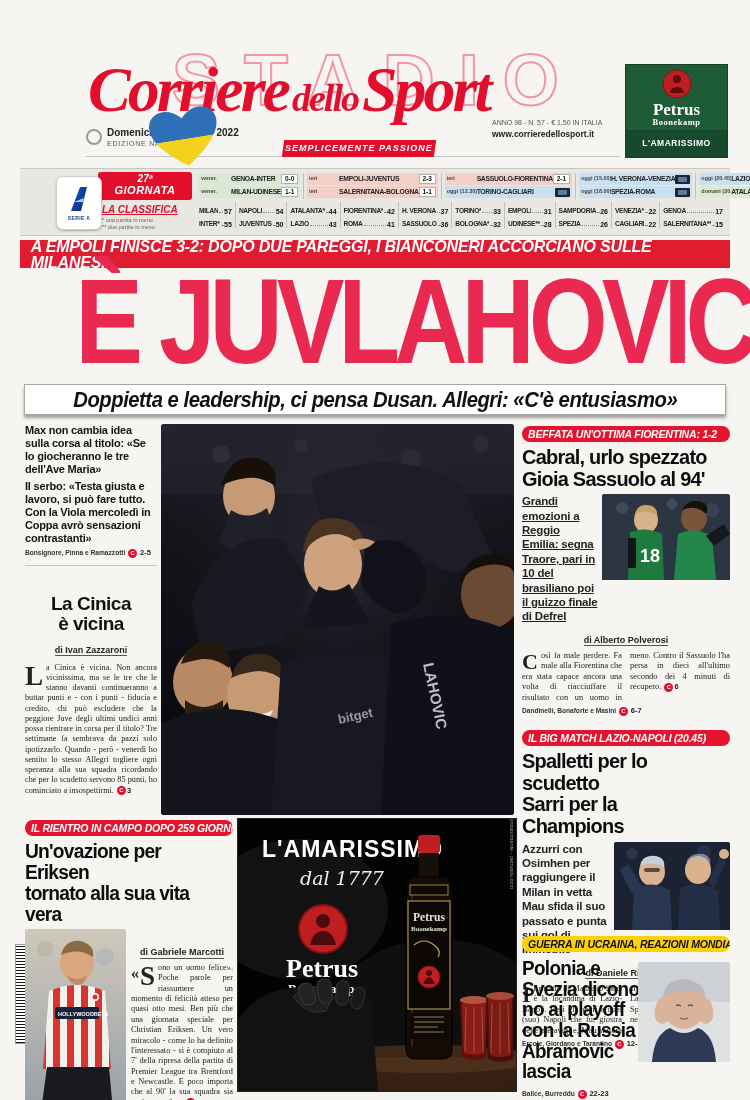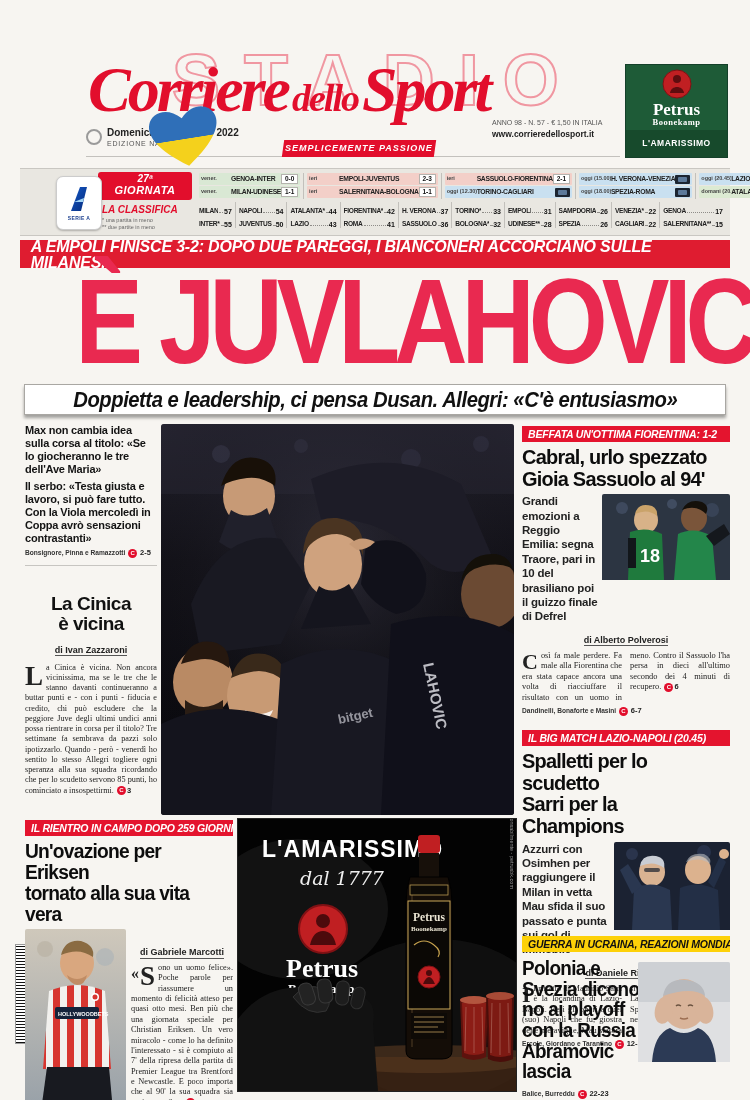--- a/index.html
+++ b/index.html
@@ -35,21 +35,21 @@
           border-top:1px solid #c9c7c2;border-bottom:1px solid #c9c7c2;}
   .seriea-card{position:absolute;left:36px;top:7px;width:44px;height:52px;background:#fff;border:1px solid #ccc;
                border-radius:7px;box-shadow:0 1px 2px rgba(0,0,0,.25);display:flex;flex-direction:column;
                align-items:center;justify-content:center;z-index:2;}
   .seriea-lbl{font:bold 5px/1 "Liberation Sans",sans-serif;color:#1a3f8f;letter-spacing:.4px;margin-top:1px;}
   .round-badge{position:absolute;left:78px;top:3px;width:94px;height:27px;background:#e20e2c;border-radius:3px;
                color:#fff;text-align:center;padding-top:1px;}
   .round-badge .r1{font:bold italic 10px/1.1 "Liberation Sans",sans-serif;}
   .round-badge .r2{font:bold italic 11px/1.1 "Liberation Sans",sans-serif;letter-spacing:.5px;}
   .clasf-lbl{position:absolute;left:82px;top:36px;font:bold italic 10px/1 "Liberation Sans",sans-serif;
-             color:#e20e2c;}
+             color:#e20e2c;text-decoration:underline;}
   .legend{position:absolute;left:82px;top:48px;font:5.5px/1.3 "Liberation Sans",sans-serif;color:#666;}
   .fxgrid{position:absolute;left:176px;top:4px;width:530px;display:flex;}
   .fxcol{flex:1;padding:0 3px;border-left:1px solid #c2c0bb;}
   .fxcol:first-child{border-left:none;}
   .fx{display:flex;align-items:center;height:12px;margin-bottom:1px;border-radius:1px;padding:0 2px;}
   .fx.green{background:#d9e8d4;} .fx.pink{background:#f3cfc8;} .fx.blue{background:#c9e0f0;} .fx.green2{background:#dcead2;}
   .fx .d{width:30px;font:bold 5.5px/1 "Liberation Sans",sans-serif;color:#444;white-space:nowrap;overflow:hidden;}
   .fx .m{flex:1;font:bold 6.8px/1 "Liberation Sans",sans-serif;color:#222;letter-spacing:-.3px;white-space:nowrap;overflow:hidden;}
   .fx .s{background:#fff;border:1px solid #b5b3ae;font:bold 6.5px/1 "Liberation Sans",sans-serif;color:#111;
          padding:1px 2px;min-width:11px;text-align:center;}
@@ -85,21 +85,21 @@
   .ldiv{height:1px;background:#c7c5c1;margin:7px 0;}
   .zz-title{font:bold 19px/1.05 "Liberation Sans",sans-serif;color:#111;text-align:center;letter-spacing:-.5px;margin-top:28px;}
   .zz-byl{text-align:center;margin:5px 0 6px 0;}
   .byl-inner{display:inline-block;font:bold 9px/1.2 "Liberation Sans",sans-serif;color:#222;border-bottom:1px solid #555;}
   .serifbody{font:8.2px/1.25 "Liberation Serif",serif;color:#222;text-align:justify;}
   .dropcap{float:left;font:bold 27px/22px "Liberation Serif",serif;color:#222;padding:2px 3px 0 0;}
   .openq{float:left;font:bold 16px/22px "Liberation Serif",serif;padding-right:1px;}
   .mainphoto{position:absolute;left:161px;top:424px;width:353px;height:391px;border-radius:3px;overflow:hidden;}
   .rightcol{position:absolute;left:522px;top:426px;width:208px;}
   .stlabel{background:#e4142e;color:#fff;font:bold italic 10.5px/16px "Liberation Sans",sans-serif;
-           letter-spacing:-.2px;padding:0 6px;height:16px;white-space:nowrap;overflow:hidden;}
+           letter-spacing:-.2px;padding:0 6px;height:16px;white-space:nowrap;overflow:hidden;border-radius:8px;}
   .stlabel.yellow{background:#fdd108;color:#111;}
   .sthead{font:bold 21px/1.03 "Liberation Sans",sans-serif;color:#0d0d0d;letter-spacing:-.8px;margin-top:4px;
           transform:scaleX(.95);transform-origin:left;}
   .leadrow{display:flex;margin-top:5px;gap:4px;}
   .stlead{font:bold 11.5px/1.25 "Liberation Sans",sans-serif;color:#222;letter-spacing:-.2px;}
   .stphoto{border-radius:2px;overflow:hidden;flex:none;}
   .stbyl{text-align:center;margin:5px 0 4px 0;}
   .body2{column-count:2;column-gap:8px;font:8.4px/1.25 "Liberation Serif",serif;color:#222;text-align:justify;}
   .story2{margin-top:14px;}
   
@@ -464,21 +464,21 @@
 
   <div class="rightcol">
 
     <div>
       <div class="stlabel">BEFFATA UN'OTTIMA FIORENTINA: 1-2</div>
       <div class="sthead">
         <div>Cabral, urlo spezzato</div>
         <div>Gioia Sassuolo al 94'</div>
       </div>
       <div class="leadrow">
-        <div class="stlead" style="flex:0 0 76px;">Grandi emozioni a Reggio Emilia: segna Traore, pari in 10 del brasiliano poi il guizzo finale di Defrel</div>
+        <div class="stlead" style="flex:0 0 76px;text-decoration:underline;">Grandi emozioni a Reggio Emilia: segna Traore, pari in 10 del brasiliano poi il guizzo finale di Defrel</div>
         <div class="stphoto">
           <svg width="128" height="86" viewBox="0 0 128 86">
             <rect width="128" height="86" fill="#2c3542"></rect>
             <circle cx="20" cy="14" r="6" fill="#46536a" opacity="0.7"></circle>
               <circle cx="70" cy="10" r="5" fill="#4e5b74" opacity="0.6"></circle>
             <circle cx="110" cy="16" r="7" fill="#3d4a60" opacity="0.7"></circle>
             <ellipse cx="44" cy="26" rx="12" ry="13" fill="#d8b288"></ellipse>
             <path d="M33 20 Q36 8 50 12 Q56 15 55 22 Q46 14 33 20 Z" fill="#caa36a"></path>
             <path d="M28 38 Q44 32 60 40 L62 86 L26 86 Z" fill="#1f7a3d"></path>
             <rect x="26" y="44" width="8" height="30" fill="#12161a"></rect>

